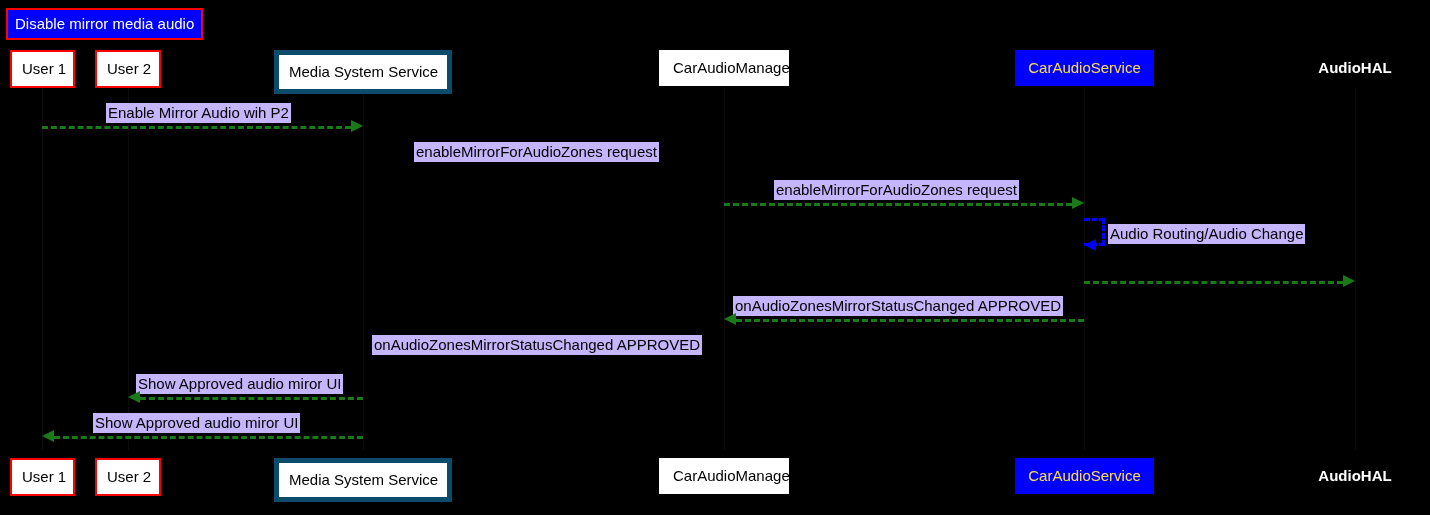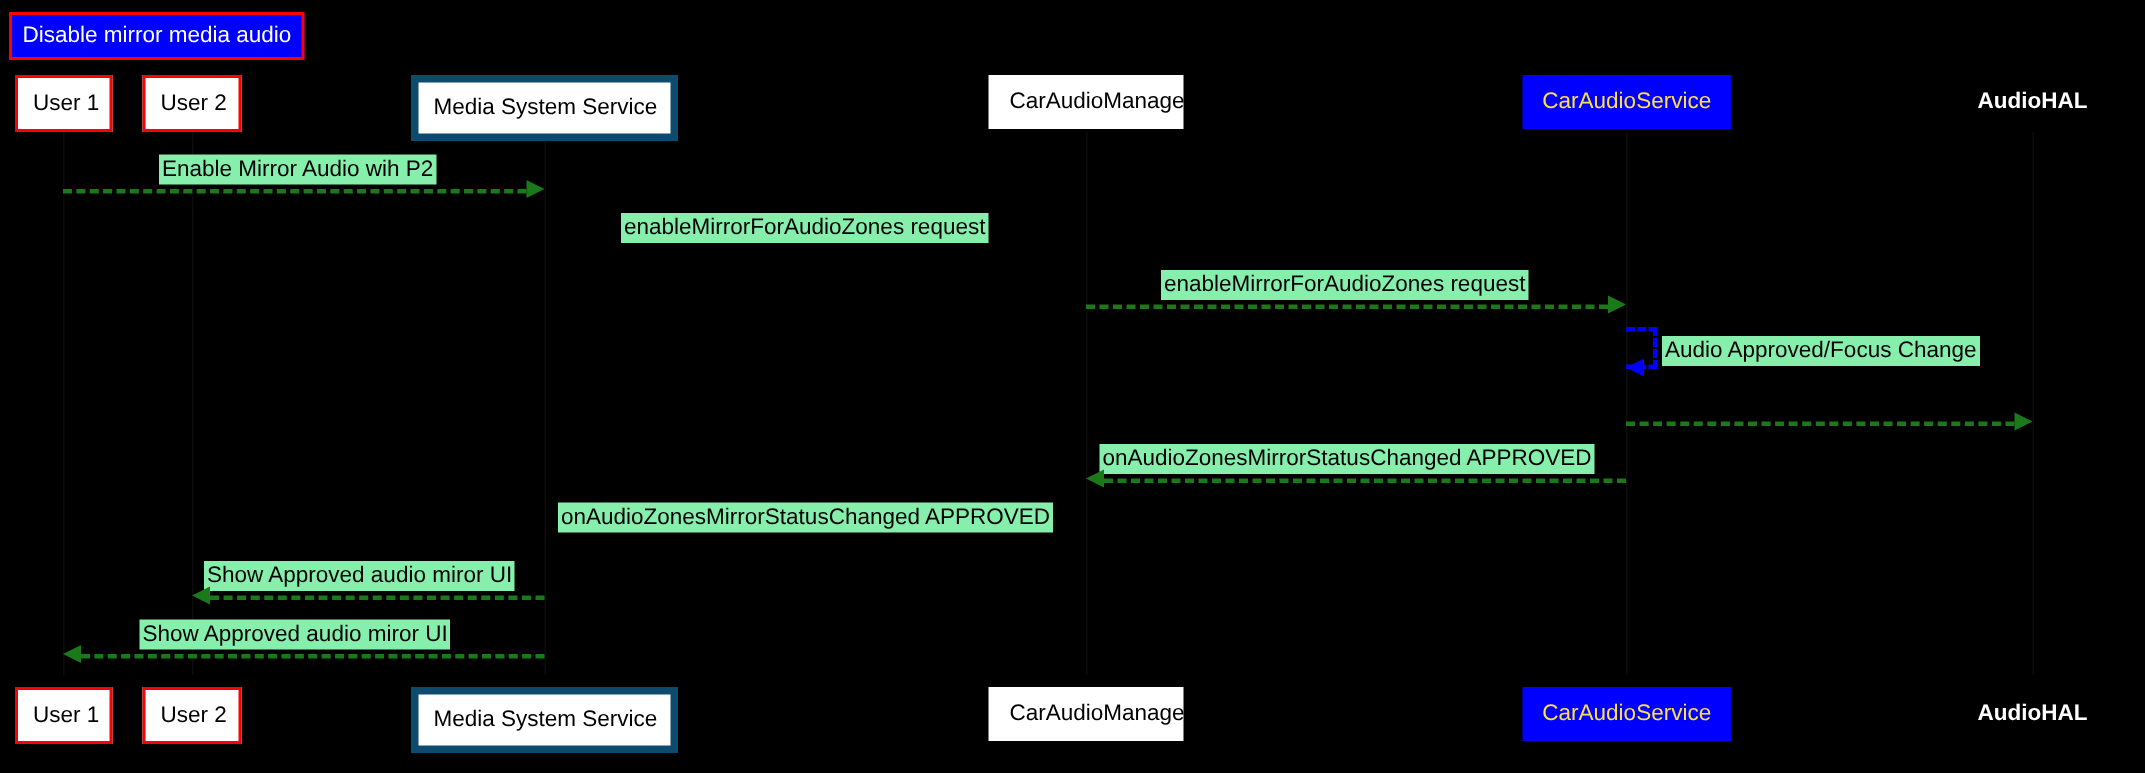--- a/index.html
+++ b/index.html
@@ -99,21 +99,21 @@
     border-bottom: 6px solid transparent;
     border-right: 12px solid #1a7a1a;
   }
   .arrowhead.left.blue {
     border-right-color: #0000ff;
   }
 
   
   .msg-label {
     position: absolute;
-    background: #86efac;
+    background: #c4b5fd;
     color: #000000;
     font-size: 15px;
     line-height: 1.15;
     padding: 1px 2px 2px 2px;
     white-space: nowrap;
   }
 
   
   .self-loop {
     position: absolute;
@@ -150,21 +150,21 @@
   <div class="arrowhead right" style="left:351px; top:120px;"></div>
 
   <div class="msg-label" style="left:414px; top:142px;">enableMirrorForAudioZones request</div>
 
   <div class="msg-label" style="left:774px; top:180px;">enableMirrorForAudioZones request</div>
   <div class="msg-line" style="left:724px; top:203px; width:348px;"></div>
   <div class="arrowhead right" style="left:1072px; top:197px;"></div>
 
   <div class="self-loop" style="left:1084px; top:218px; width:21px; height:28px;"></div>
   <div class="arrowhead left blue" style="left:1084px; top:239px;"></div>
-  <div class="msg-label" style="left:1108px; top:224px;">Audio Approved/Focus Change</div>
+  <div class="msg-label" style="left:1108px; top:224px;">Audio Routing/Audio Change</div>
 
   <div class="msg-line" style="left:1084px; top:281px; width:259px;"></div>
   <div class="arrowhead right" style="left:1343px; top:275px;"></div>
 
   <div class="msg-label" style="left:733px; top:296px;">onAudioZonesMirrorStatusChanged APPROVED</div>
   <div class="msg-line" style="left:736px; top:319px; width:348px;"></div>
   <div class="arrowhead left" style="left:724px; top:313px;"></div>
 
   <div class="msg-label" style="left:372px; top:335px;">onAudioZonesMirrorStatusChanged APPROVED</div>
 

